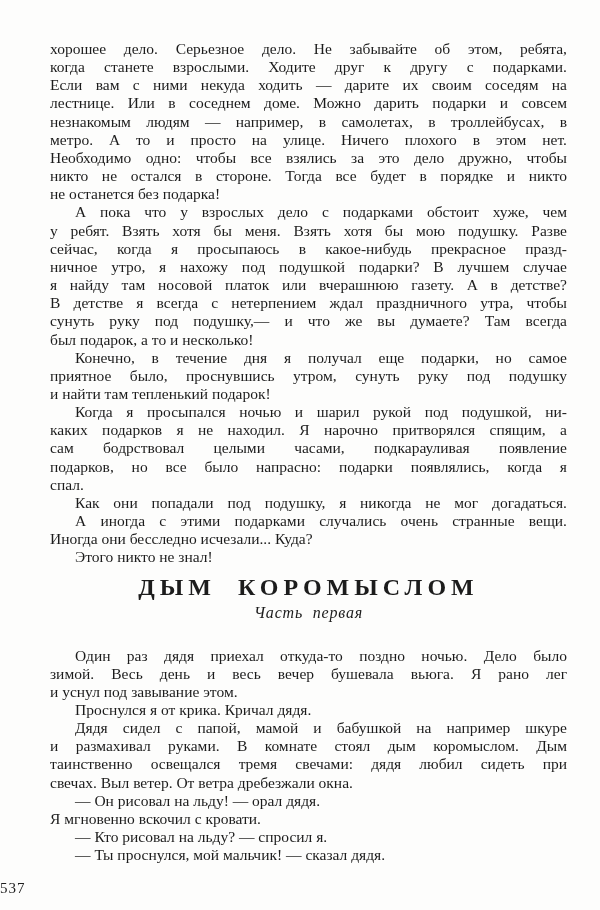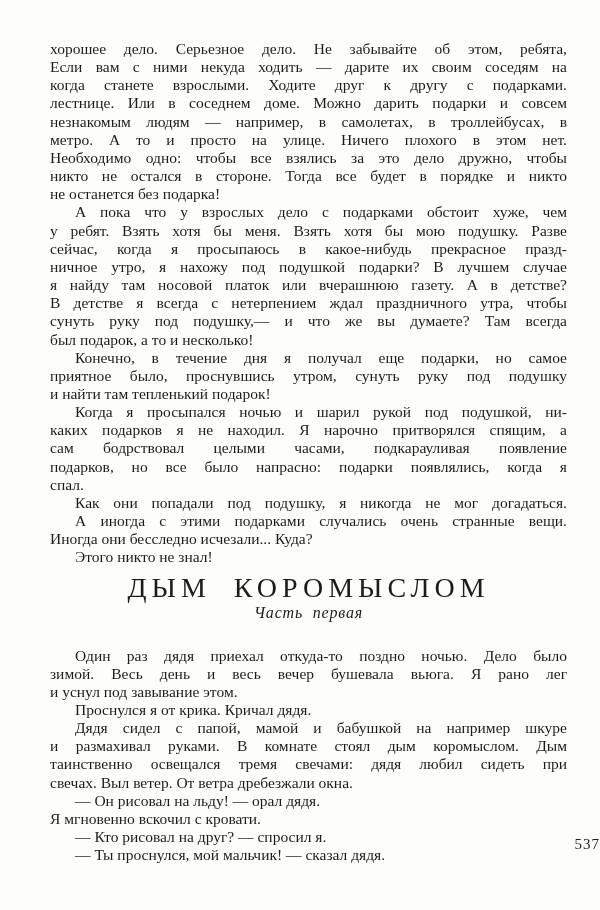--- a/index.html
+++ b/index.html
@@ -28,56 +28,56 @@
   .ln.end {
     text-align: left;
     text-align-last: left;
   }
   .ln.ind { text-indent: 25px; }
   .chapter {
     margin-top: 8px;
     text-align: center;
   }
   .chapter-title {
-    font-size: 28px;
+    font-size: 24px;
     line-height: 25px;
-    font-weight: 400;
+    font-weight: 700;
     letter-spacing: 5px;
     word-spacing: 11px;
     margin: 4px;
   }
   .chapter-subtitle {
     font-style: italic;
     font-size: 16px;
     line-height: 17px;
     letter-spacing: 0.8px;
     word-spacing: 5px;
     margin-top: 3px;
   }
   .part2 { margin-top: 26px; }
   .page-number {
     position: absolute;
-    top: 836px;
+    top: 880px;
     left: 0;
     width: 100%;
-    text-align: right;
+    text-align: left;
     font-size: 15px;
     letter-spacing: 1px;
   }
 </style>
 </head>
 <body>
 
 <div class="page">
   <div class="text">
 
     <div class="para">
       <div class="ln">хорошее дело. Серьезное дело. Не забывайте об этом, ребята,</div>
+      <div class="ln">когда станете взрослыми. Ходите друг к другу с подарками.</div>
       <div class="ln">Если вам с ними некуда ходить — дарите их своим соседям на</div>
-      <div class="ln">когда станете взрослыми. Ходите друг к другу с подарками.</div>
       <div class="ln">лестнице. Или в соседнем доме. Можно дарить подарки и совсем</div>
       <div class="ln">незнакомым людям — например, в самолетах, в троллейбусах, в</div>
       <div class="ln">метро. А то и просто на улице. Ничего плохого в этом нет.</div>
       <div class="ln">Необходимо одно: чтобы все взялись за это дело дружно, чтобы</div>
       <div class="ln">никто не остался в стороне. Тогда все будет в порядке и никто</div>
       <div class="ln end">не останется без подарка!</div>
     </div>
 
     <div class="para">
       <div class="ln ind">А пока что у взрослых дело с подарками обстоит хуже, чем</div>
@@ -140,21 +140,21 @@
         <div class="ln end">свечах. Выл ветер. От ветра дребезжали окна.</div>
       </div>
 
       <div class="para">
         <div class="ln ind end">— Он рисовал на льду! — орал дядя.</div>
       </div>
       <div class="para">
         <div class="ln end">Я мгновенно вскочил с кровати.</div>
       </div>
       <div class="para">
-        <div class="ln ind end">— Кто рисовал на друг? — спросил я.</div>
+        <div class="ln ind end">— Кто рисовал на льду? — спросил я.</div>
       </div>
       <div class="para">
         <div class="ln ind end">— Ты проснулся, мой мальчик! — сказал дядя.</div>
       </div>
     </div>
 
   </div>
 
   <div class="page-number">537</div>
 </div>

